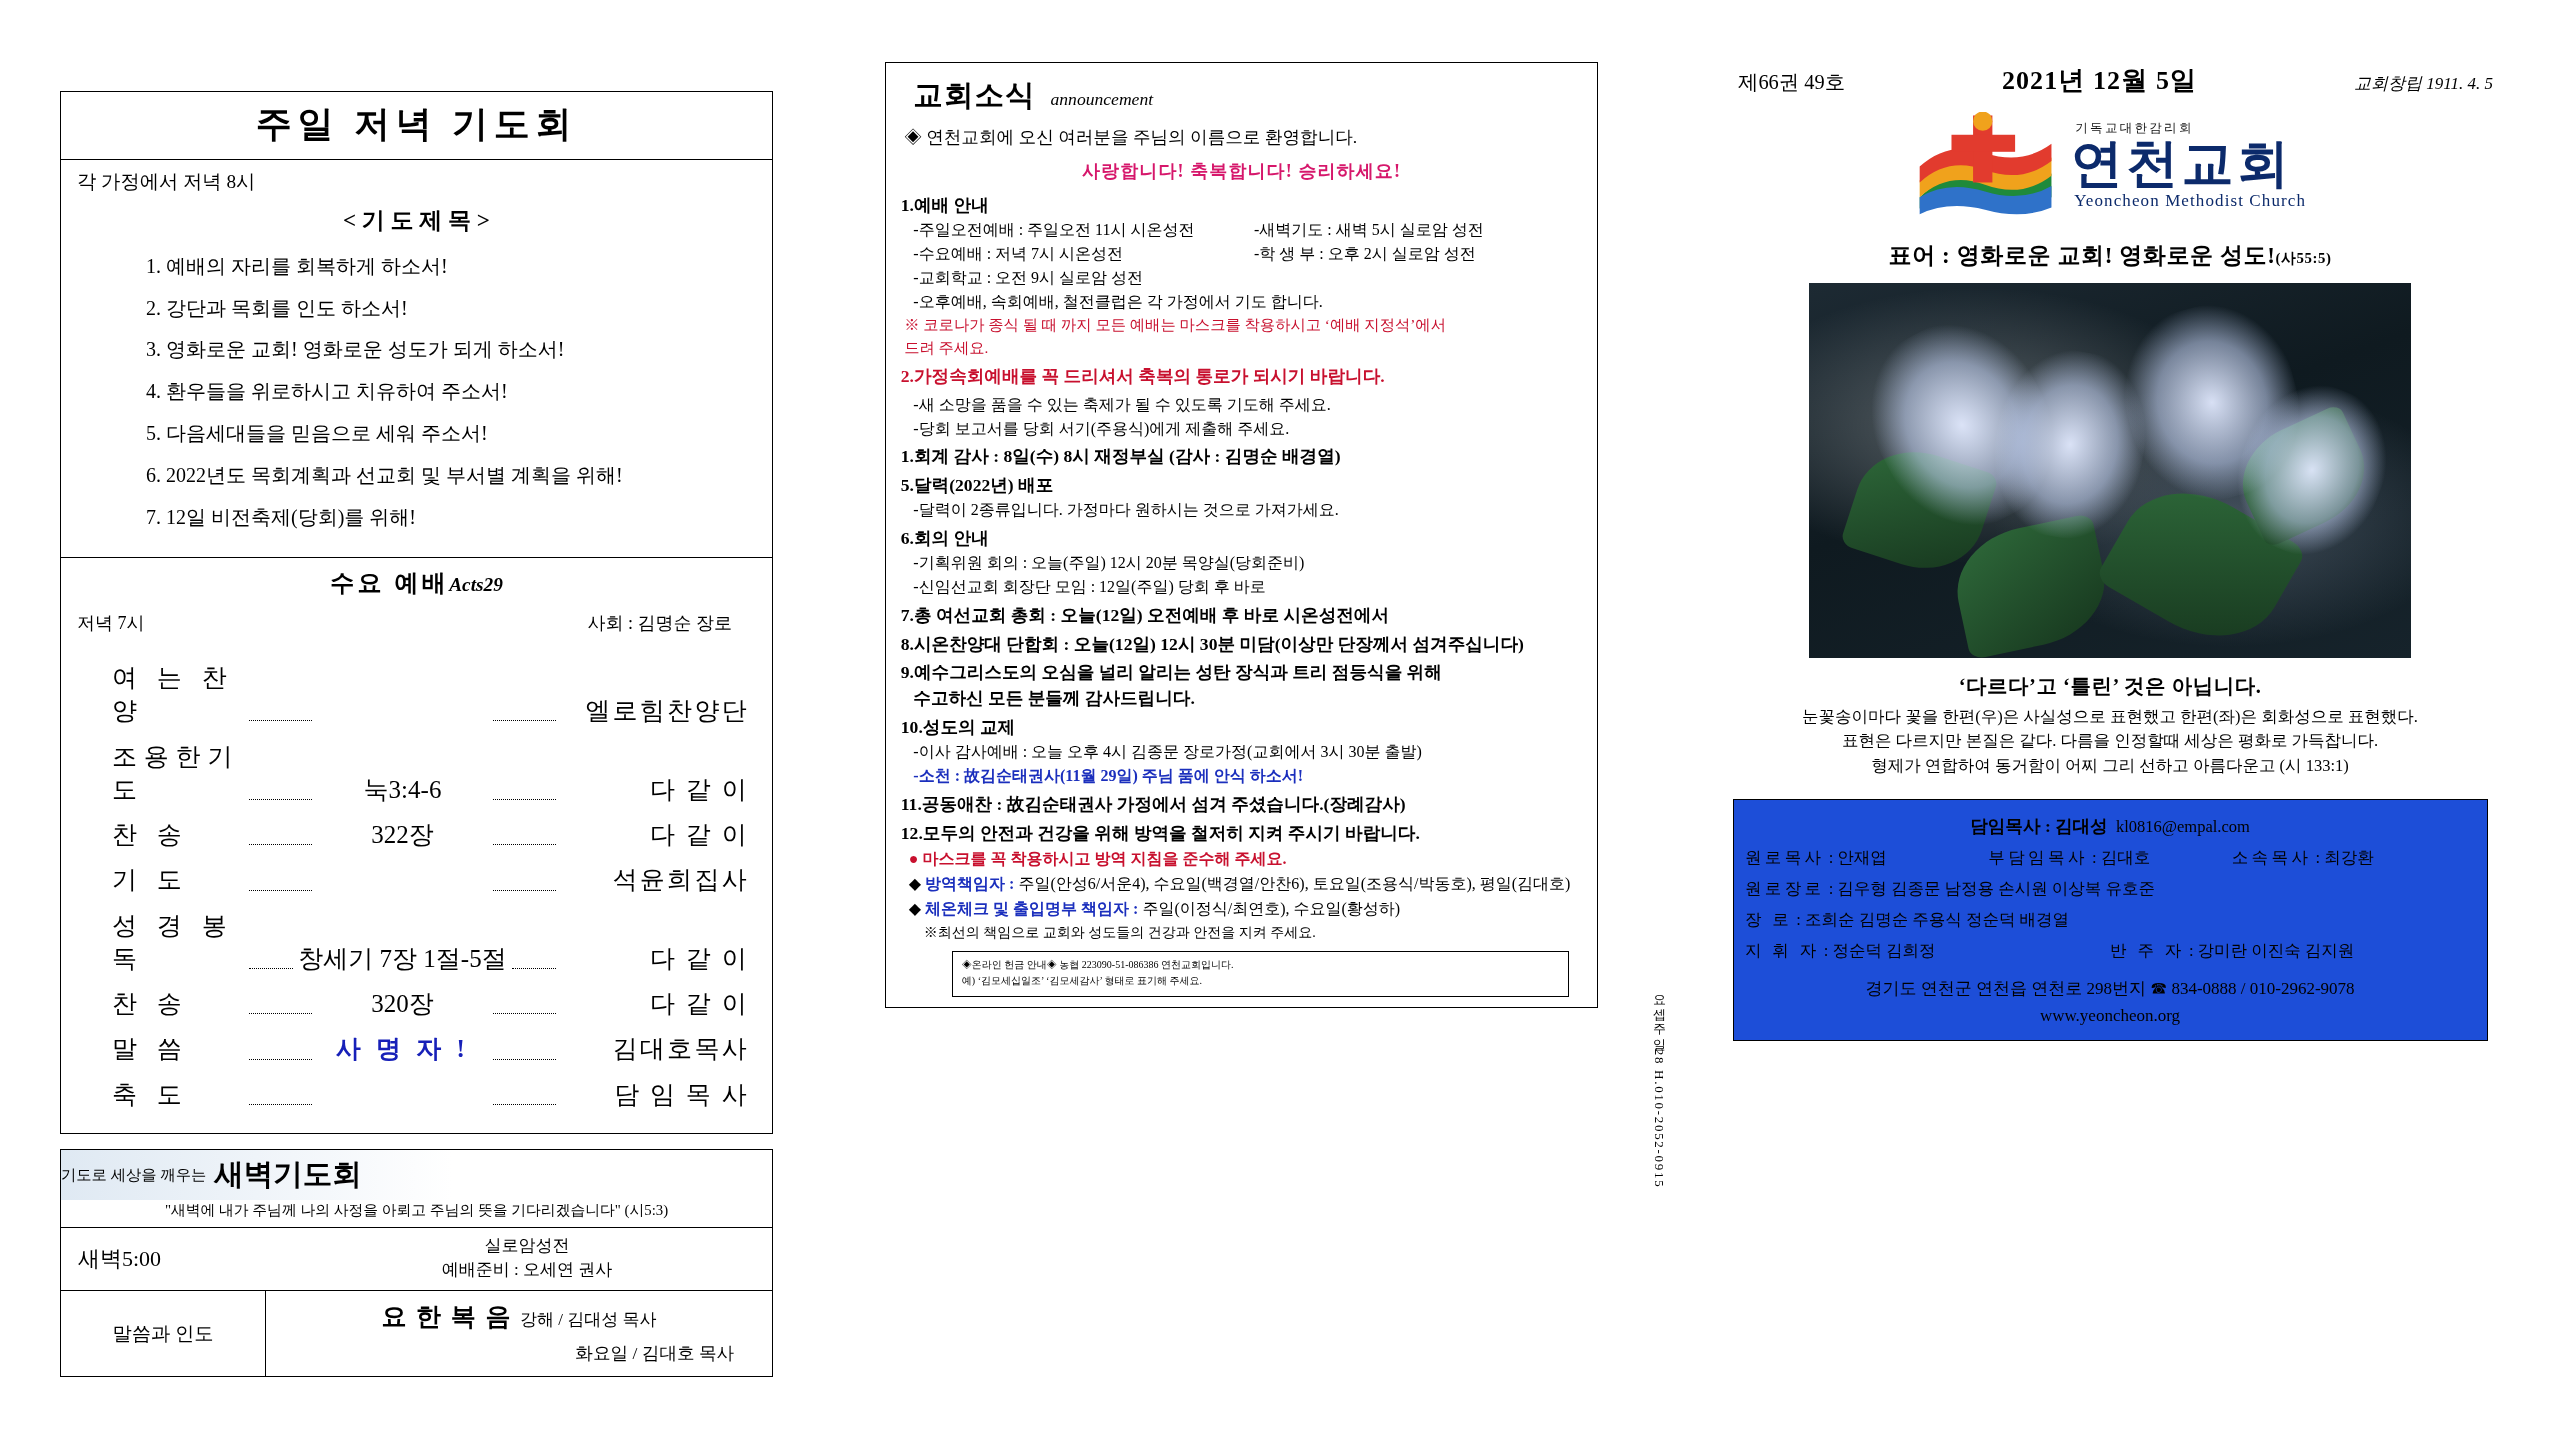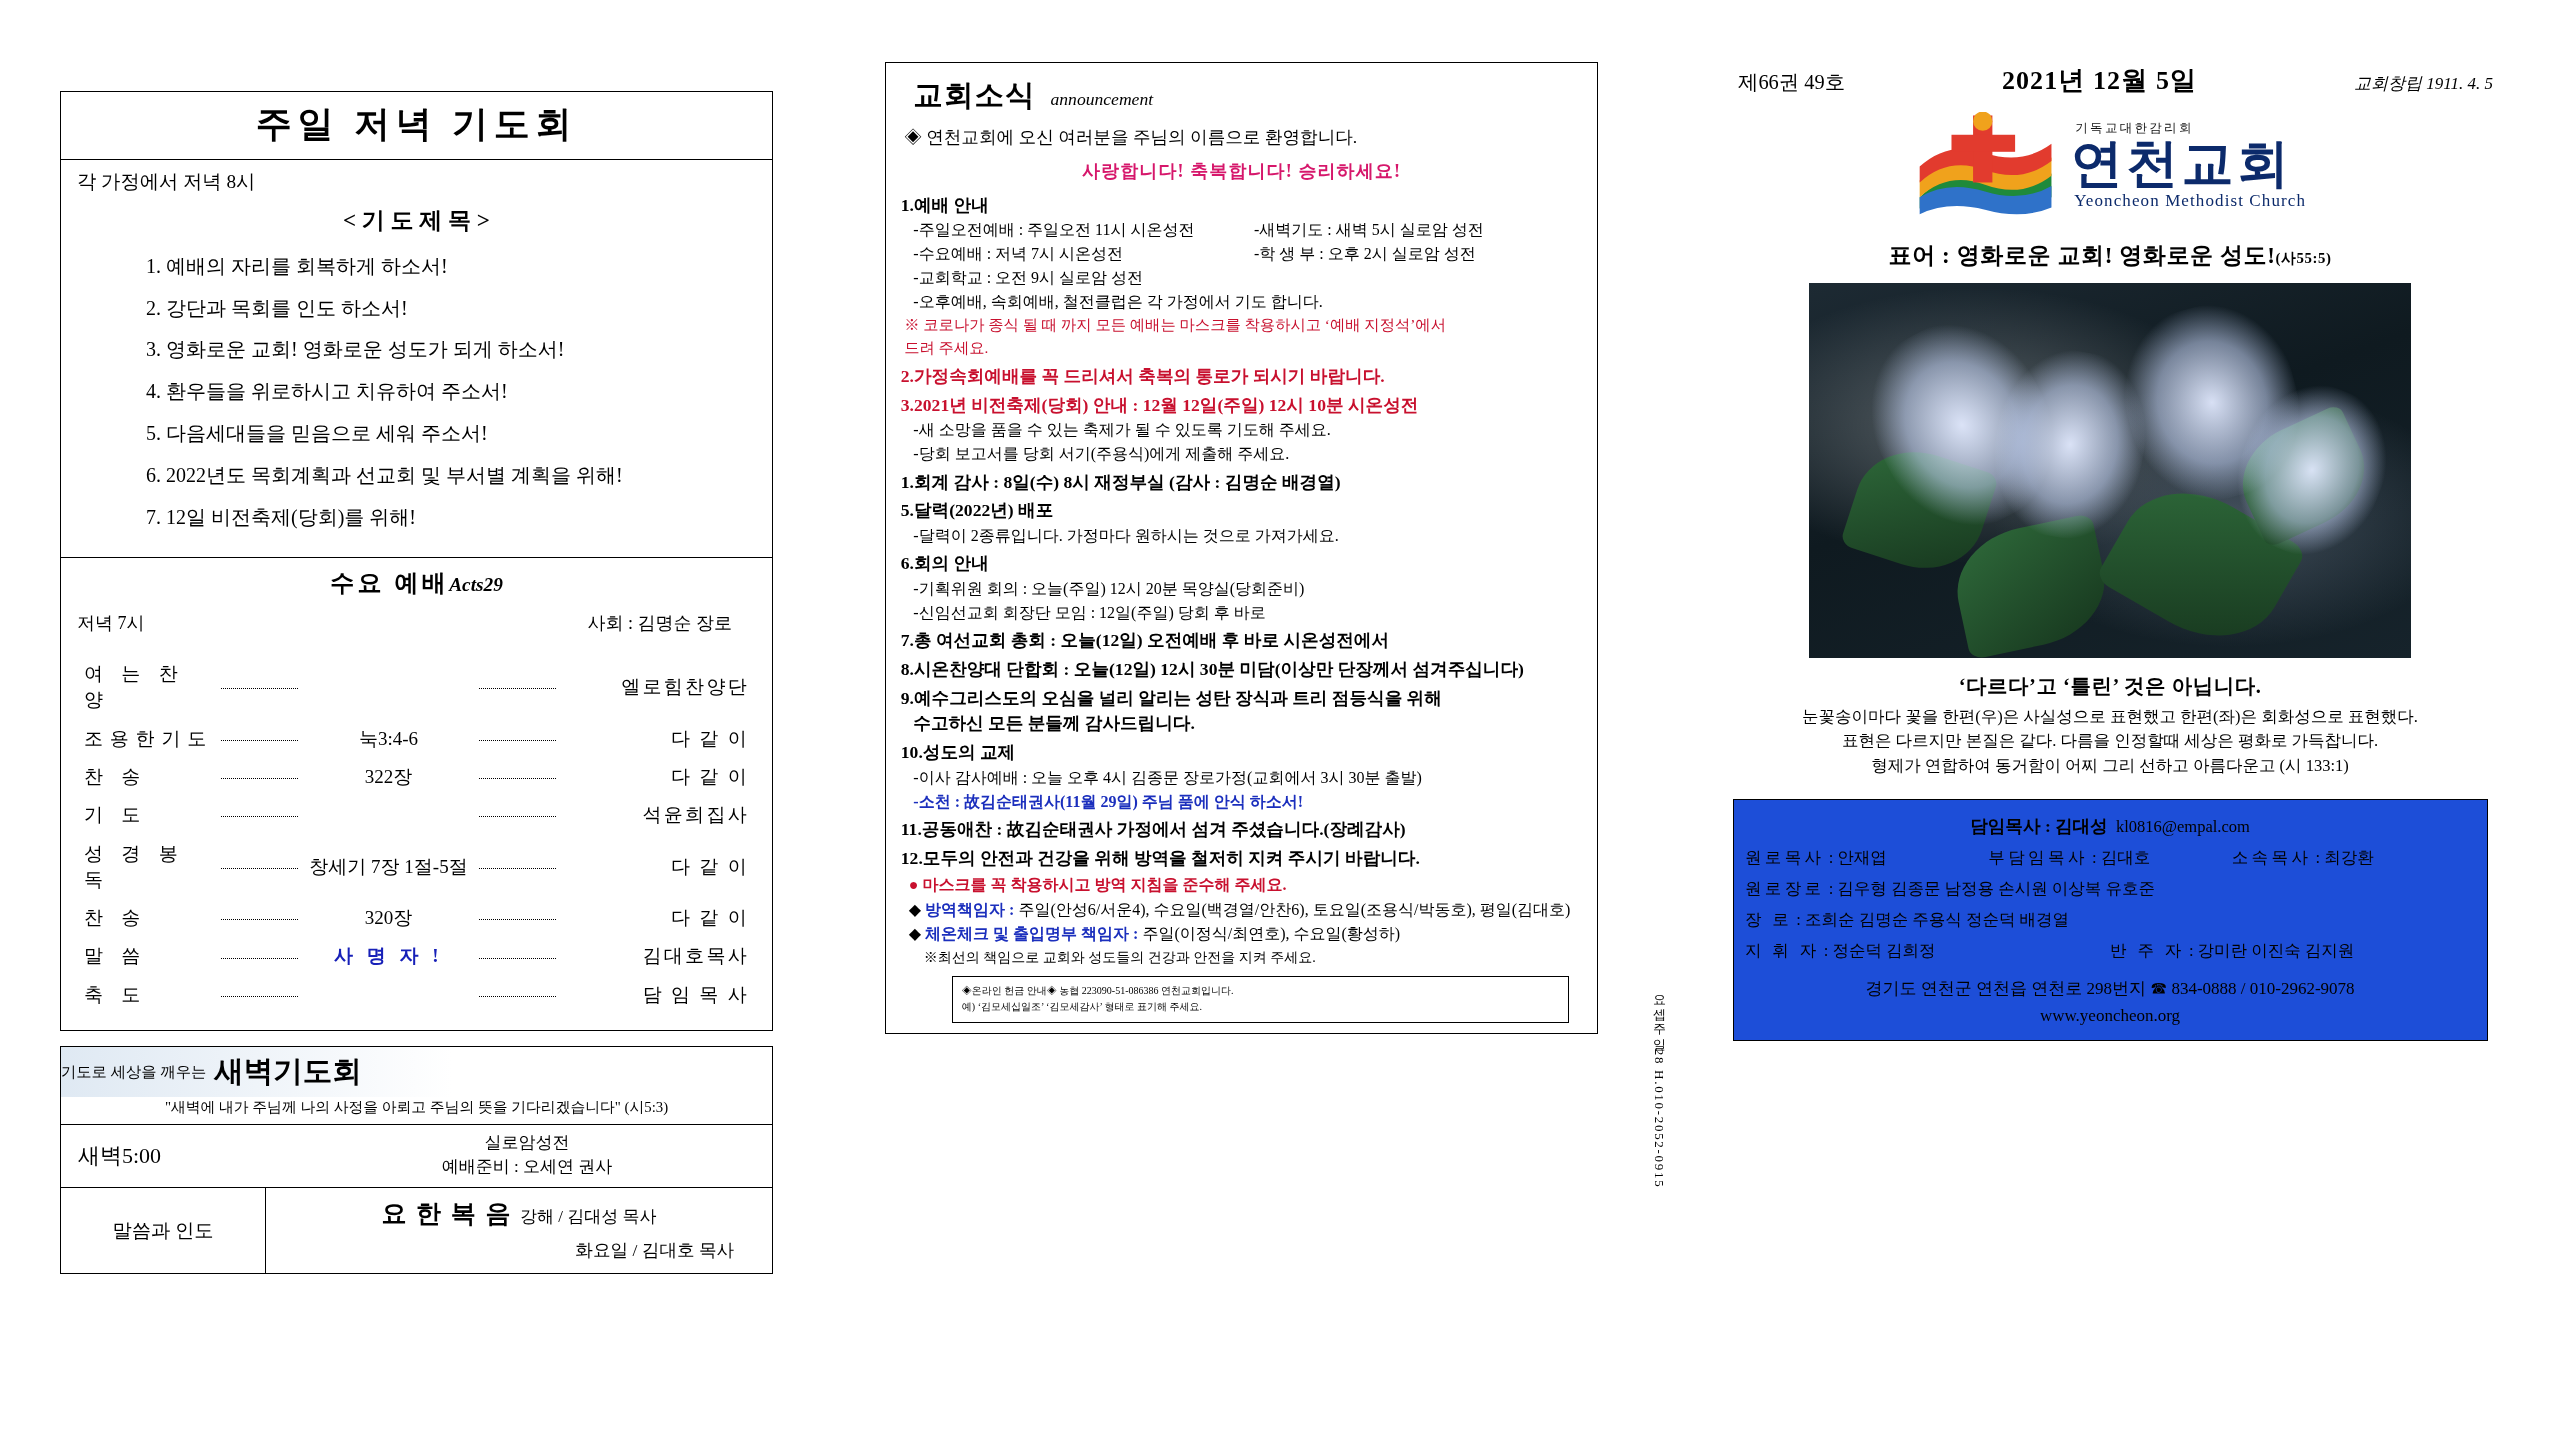--- a/index.html
+++ b/index.html
@@ -88,23 +88,24 @@
     font-size: 18px;
     padding: 5.7px 40px 10.2px 16px;
   }
   .c1-order {
     border: 1.7px solid #000;
     border-top: 0;
     padding: 10.2px 23px 16px 23px;
   }
   .ord-row {
     display: flex;
-    align-items: center;
-    font-size: 19px;
+    align-items: flex-end;
+    font-size: 25px;
     padding: 6.2px 0;
+    margin-left: 28px;
   }
   .ord-label {
     width: 131px;
     letter-spacing: 6.8px;
     flex: none;
   }
   .ord-dots {
     flex: 1 1 auto;
     border-bottom: 1.7px dotted #000;
     margin: 0 5.7px 5.7px 5.7px;
@@ -563,21 +564,20 @@
       <div class="c2-sub">-오후예배, 속회예배, 철전클럽은 각 가정에서 기도 합니다.</div>
       <div class="c2-note" style="white-space:pre-line">※ 코로나가 종식 될 때 까지 모든 예배는 마스크를 착용하시고 ‘예배 지정석’에서
         드려 주세요.</div>
     </div>
 
     <div class="c2-item">
       <div class="c2-num red">2.가정속회예배를 꼭 드리셔서 축복의 통로가 되시기 바랍니다.</div>
     </div>
 
     <div class="c2-item">
-      <div class="c2-num red">3.2021년 비전축제(당회) 안내  : 12월 12일(주일) 12시 10분 시온성전</div>
       <div class="c2-sub">-새 소망을 품을 수 있는 축제가 될 수 있도록 기도해 주세요.</div>
       <div class="c2-sub">-당회 보고서를 당회 서기(주용식)에게 제출해 주세요.</div>
     </div>
 
     <div class="c2-item">
       <div class="c2-num">1.회계 감사 : 8일(수) 8시 재정부실 (감사 : 김명순 배경열)</div>
     </div>
 
     <div class="c2-item">
       <div class="c2-num">5.달력(2022년) 배포</div>

